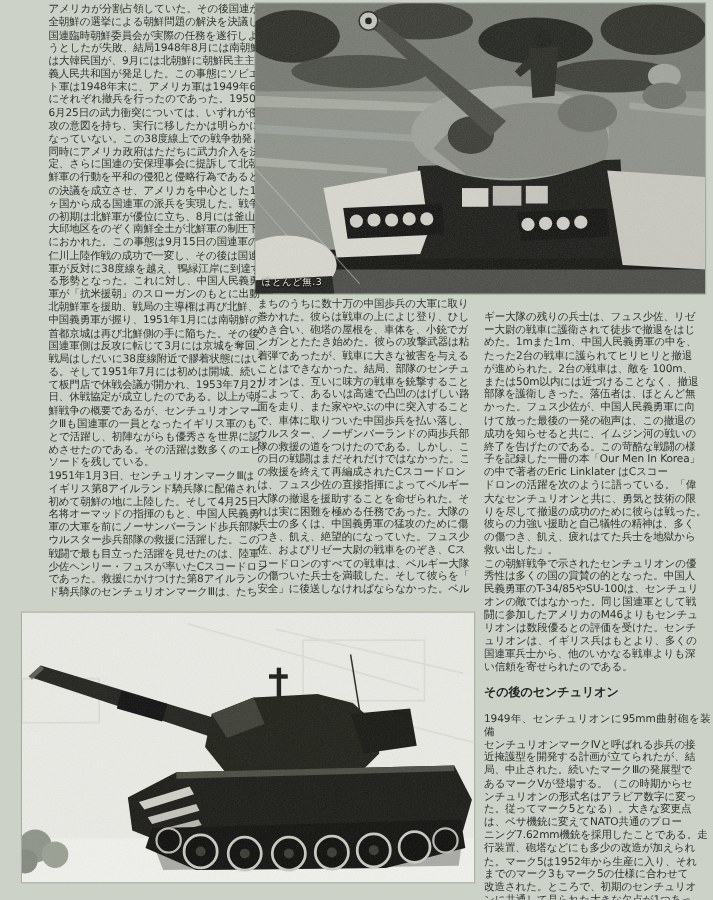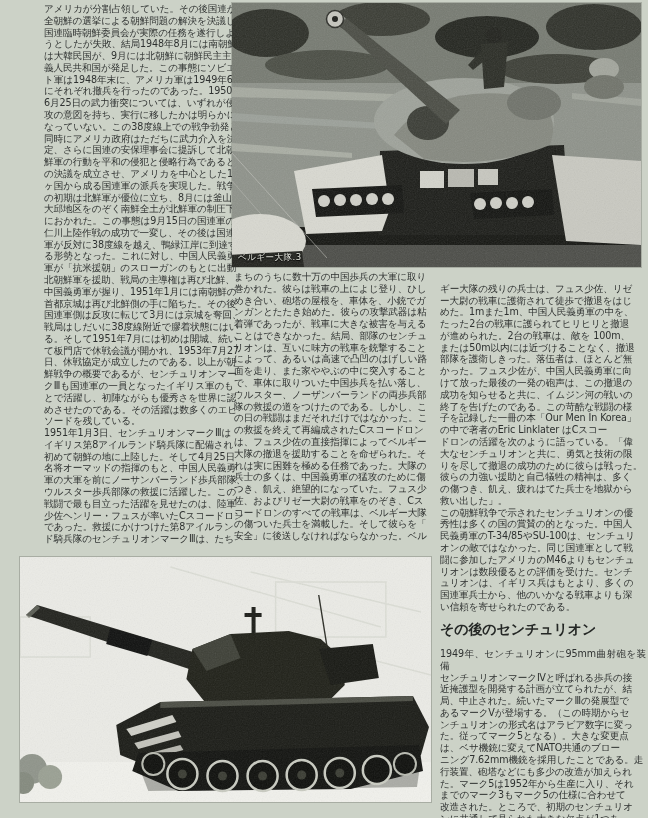--- a/index.html
+++ b/index.html
@@ -16,21 +16,21 @@
     letter-spacing:-0.1px;
     color:#2e3130;
     white-space:pre-line;
     text-align:justify;
   }
   #left-col{left:44px;top:3px;width:208px;}
   #mid-col{left:234px;top:271px;width:206px;}
   #right-col{left:440px;top:271px;width:206px;}
   .subheading{
     font-weight:bold;
-    font-size:14px;
+    font-size:11px;
     line-height:11.78px;
     color:#23262­4;
     color:#242725;
     white-space:pre-line;
   }
   .photo{
     position:absolute;
     background:#9a9e94;
     box-shadow:0 0 0 1px rgba(60,65,55,.25);
     overflow:hidden;
@@ -163,21 +163,21 @@
 
       <circle cx="262" cy="33" r="8" fill="#20211c"></circle>
       <path d="M249,41 L276,39 L272,84 L252,86 Z" fill="#2a2c25"></path>
       <path d="M249,48 L236,62 L241,67 L252,58 Z" fill="#2a2c25"></path>
 
       <ellipse cx="372" cy="66" rx="15" ry="11" fill="#a2a59c"></ellipse>
       <ellipse cx="372" cy="84" rx="20" ry="12" fill="#70736a"></ellipse>
 
       <rect width="409" height="264" filter="url(#noiseT)" opacity="0.16"></rect>
     </svg>
-    <figcaption class="photo-caption">ベルギー大隊.3</figcaption>
+    <figcaption class="photo-caption">ほとんど無.3</figcaption>
   </figure>
 
   <div id="mid-col" class="col-text">まちのうちに数十万の中国歩兵の大軍に取り
 巻かれた。彼らは戦車の上によじ登り、ひし
 めき合い、砲塔の屋根を、車体を、小銃でガ
 ンガンとたたき始めた。彼らの攻撃武器は粘
 着弾であったが、戦車に大きな被害を与える
 ことはできなかった。結局、部隊のセンチュ
 リオンは、互いに味方の戦車を銃撃すること
 によって、あるいは高速で凸凹のはげしい路

